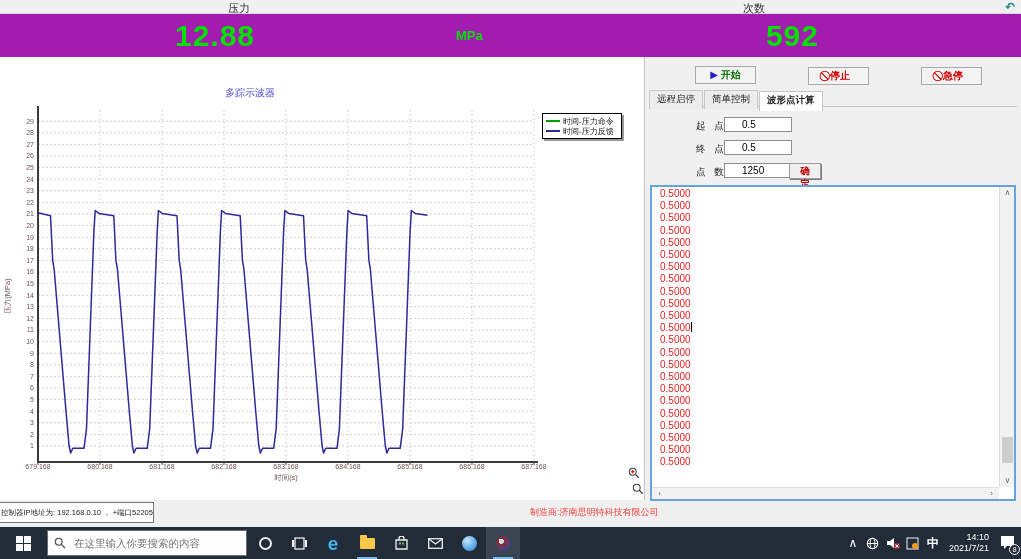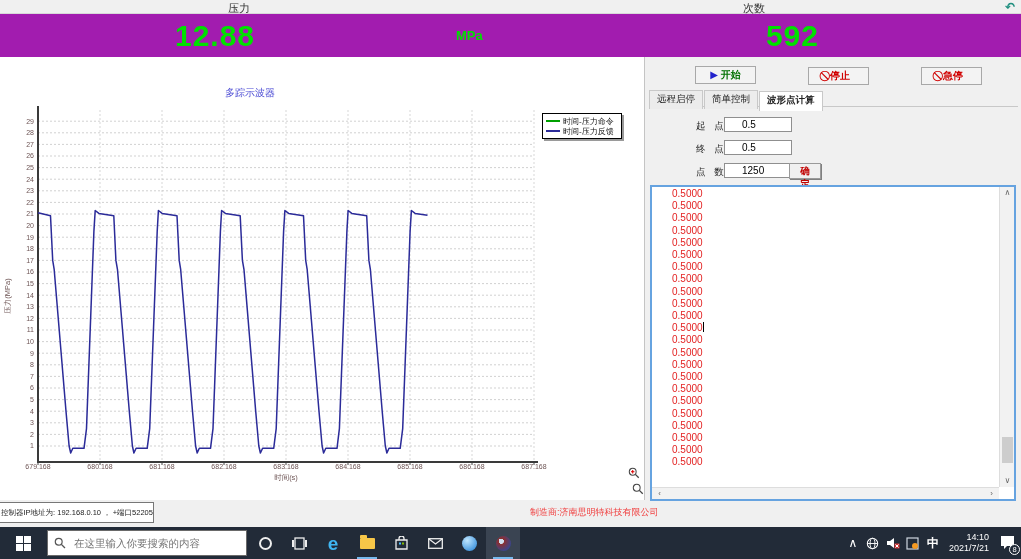--- a/index.html
+++ b/index.html
@@ -36,21 +36,21 @@
         display:flex;align-items:center;justify-content:center;gap:3px;cursor:pointer;font-family:inherit;}
   .wbtn .ic{font-size:10px;line-height:1;}
   .tabs{position:absolute;left:3px;top:33px;width:369px;height:17px;border-bottom:1px solid #c8c8c8;display:flex;align-items:flex-start;}
   .tab{font-size:9.5px;color:#222;padding:2px 7px 3px 7px;border:1px solid #c8c8c8;border-bottom:none;background:#ececec;margin-right:1px;cursor:pointer;}
   .tab.active{background:#fff;position:relative;top:1px;padding-bottom:4px;font-weight:bold;}
   .frm-lbl{position:absolute;font-size:9.5px;color:#222;letter-spacing:3px;}
   .frm-in{position:absolute;width:68px;height:15px;border:1px solid #8f8f8f;background:#fff;font-size:10px;padding:0 17px;font-family:inherit;}
   .okbtn{position:absolute;width:32px;height:16px;background:#f0f0f0;border:1px solid #9a9a9a;box-shadow:1px 1px 0 #808080;
          color:#c00000;font-size:9.5px;font-weight:bold;cursor:pointer;font-family:inherit;}
   .pointsbox{position:absolute;left:4px;top:128px;width:366px;height:316px;background:#fff;border:2px solid #66a3e0;}
-  .rows{position:absolute;left:0;top:1px;right:16px;bottom:13px;overflow:hidden;padding-left:20px;}
+  .rows{position:absolute;left:0;top:1px;right:16px;bottom:13px;overflow:hidden;padding-left:8px;}
   .prow{font-size:10px;line-height:12.2px;color:#e32222;white-space:nowrap;}
   .caret{display:inline-block;width:1px;height:10px;background:#000;vertical-align:-1px;}
   .vsb{position:absolute;right:0;top:0;bottom:12px;width:15px;background:#f2f2f2;border-left:1px solid #ddd;}
   .hsb{position:absolute;left:0;right:15px;bottom:0;height:12px;background:#f2f2f2;border-top:1px solid #ddd;}
   .sb-arrow{position:absolute;font-size:8px;color:#666;width:15px;text-align:center;cursor:pointer;line-height:12px;}
   .vthumb{position:absolute;left:2px;width:11px;height:26px;background:#cdcdcd;cursor:pointer;}
 
   
   .ipbox{position:absolute;left:-2px;top:502px;width:156px;height:21px;background:#fff;border:1px solid #777;
          font-size:7.5px;color:#222;display:flex;align-items:center;padding-left:2px;white-space:nowrap;}

